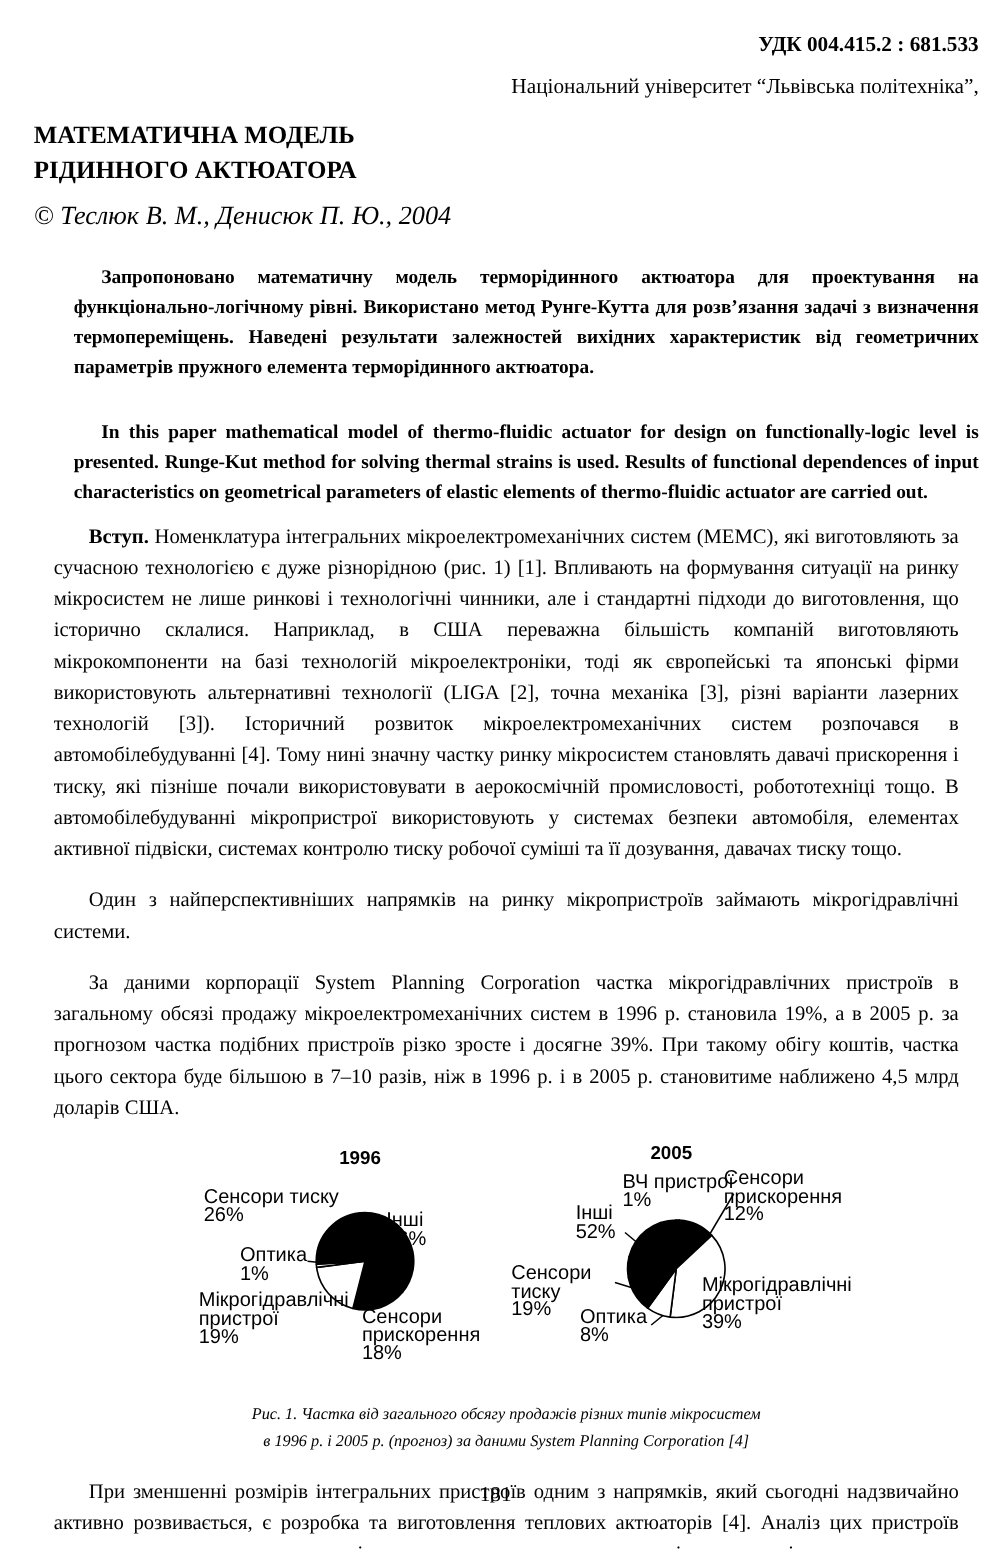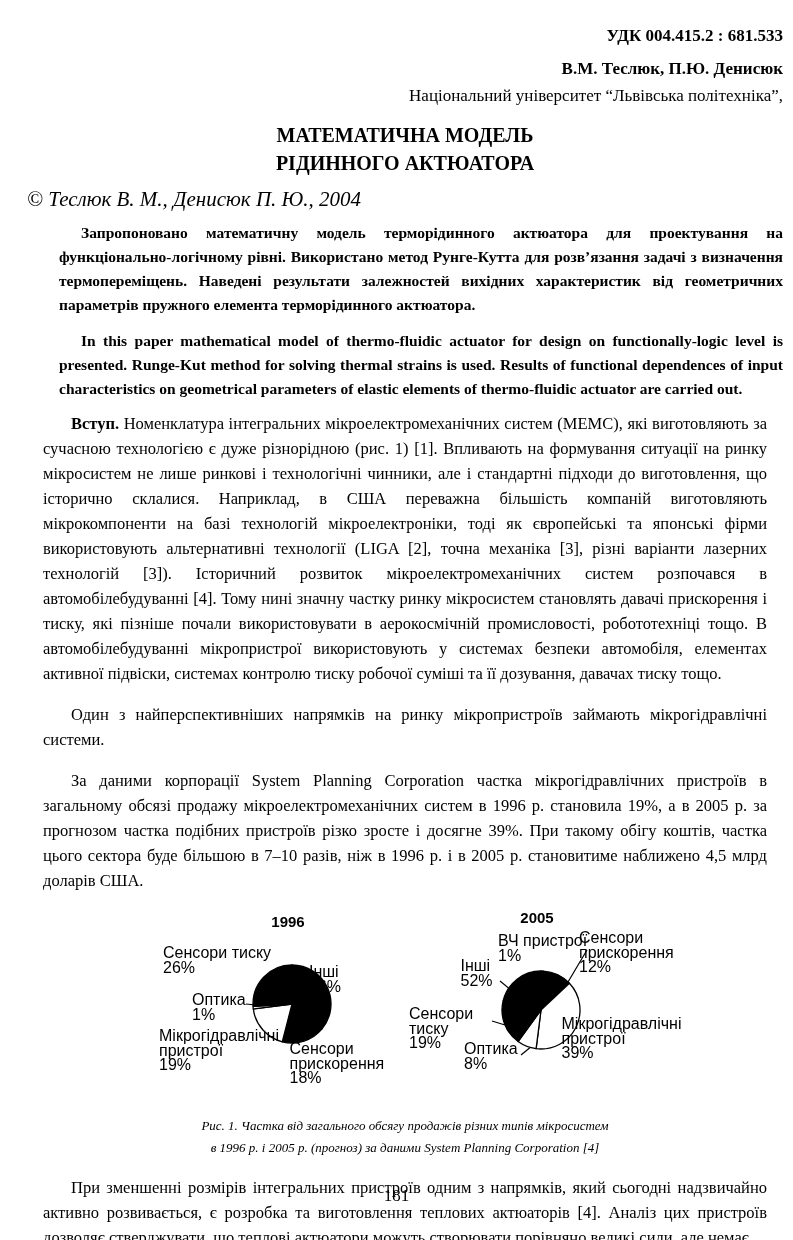--- a/index.html
+++ b/index.html
@@ -14,35 +14,35 @@
     box-sizing:border-box;
     padding:22px 10px 0 27px;
   }
   
   .head{text-align:right;line-height:27px;font-size:17px;}
   .udc{font-weight:bold;margin-bottom:6px;}
   .authors{font-weight:bold;}
   
   .title{
     margin:12px 0 0 0;
-    text-align:center;
+    text-align:left;
     font-size:20px;
     font-weight:bold;
     line-height:28px;
   }
   .title span{display:block;}
   .copyright{
     margin-top:12px;
     font-style:italic;
     font-size:21px;
     line-height:20px;
   }
   
   .abstract{
-    margin:12px 0 0 32px;
+    margin:28px 0 0 32px;
     font-weight:bold;
     font-size:15.5px;
     line-height:24px;
     text-align:justify;
     text-indent:22px;
   }
   
   .body-p{
     margin:16px;
     font-size:16.5px;
@@ -93,21 +93,20 @@
     font-size:17px;
   }
 </style>
 </head>
 <body>
 
 <div class="page">
 
   <div class="head">
     <div class="udc">УДК 004.415.2 : 681.533</div>
-    <div class="authors">В.М. Теслюк, П.Ю. Денисюк</div>
     <div class="affil">Національний університет “Львівська політехніка”,</div>
   </div>
 
   <h1 class="title">
     <span>МАТЕМАТИЧНА МОДЕЛЬ</span>
     <span>РІДИННОГО АКТЮАТОРА</span>
   </h1>
 
   <div class="copyright">© Теслюк В. М., Денисюк П. Ю., 2004</div>
 

